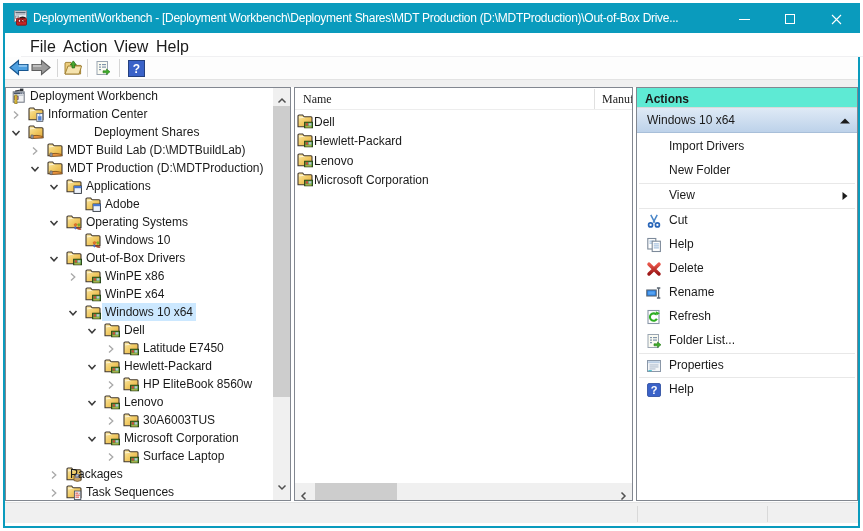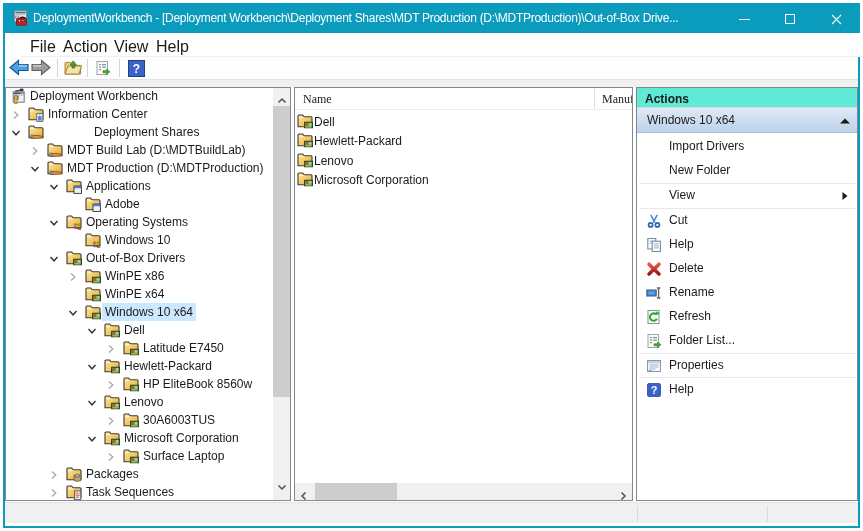--- a/index.html
+++ b/index.html
@@ -531,21 +531,21 @@
                 <stop offset="0.45" stop-color="#f3cf6b"></stop>
                 <stop offset="1" stop-color="#e2a93b"></stop>
               </linearGradient>
             </defs>
             <path d="M1 13.8 L1 3.2 Q1 2 2.1 2 L5.7 2 L7 3.8 L14 3.8 Q15 3.8 15 4.8 L15 13.8 Z" fill="url(#fg)" stroke="#42392f" stroke-width="1.1"></path>
             <path d="M2 4.9 L6.4 4.4 L7.4 4.9" fill="none" stroke="#fdf5d7" stroke-width="1"></path>
             <path d="M8 9.6 L11.4 8.8 L14.8 9.6 L14.8 14.6 L11.4 15.4 L8 14.6 Z" fill="#c9a166" stroke="#6e5528" stroke-width="0.8"></path>
             <rect x="9.6" y="8.2" width="3.4" height="3.2" fill="#b9c8ea" stroke="#5c6d94" stroke-width="0.6"></rect>
             <path d="M8 9.6 L11.4 10.4 L14.8 9.6" fill="none" stroke="#6e5528" stroke-width="0.6"></path>
           </svg></span>
-        <span class="tlab" style="left:77px;">Packages</span>
+        <span class="tlab" style="left:61px;">Packages</span>
       </div>
 <div class="trow" style="top:395px;">
         <span class="chv" style="left:43px;"><svg width="10" height="10" viewBox="0 0 10 10" style="">
             <path d="M3 1.5 L6.8 5 L3 8.5" fill="none" stroke="#a8a8a8" stroke-width="1.3"></path>
           </svg></span>
         <span class="tico" style="left:60px;"><svg width="16" height="16" viewBox="0 0 16 16" style="">
             <defs>
               <linearGradient id="fg" x1="0" y1="0" x2="1" y2="1">
                 <stop offset="0" stop-color="#f9e9ae"></stop>
                 <stop offset="0.45" stop-color="#f3cf6b"></stop>

